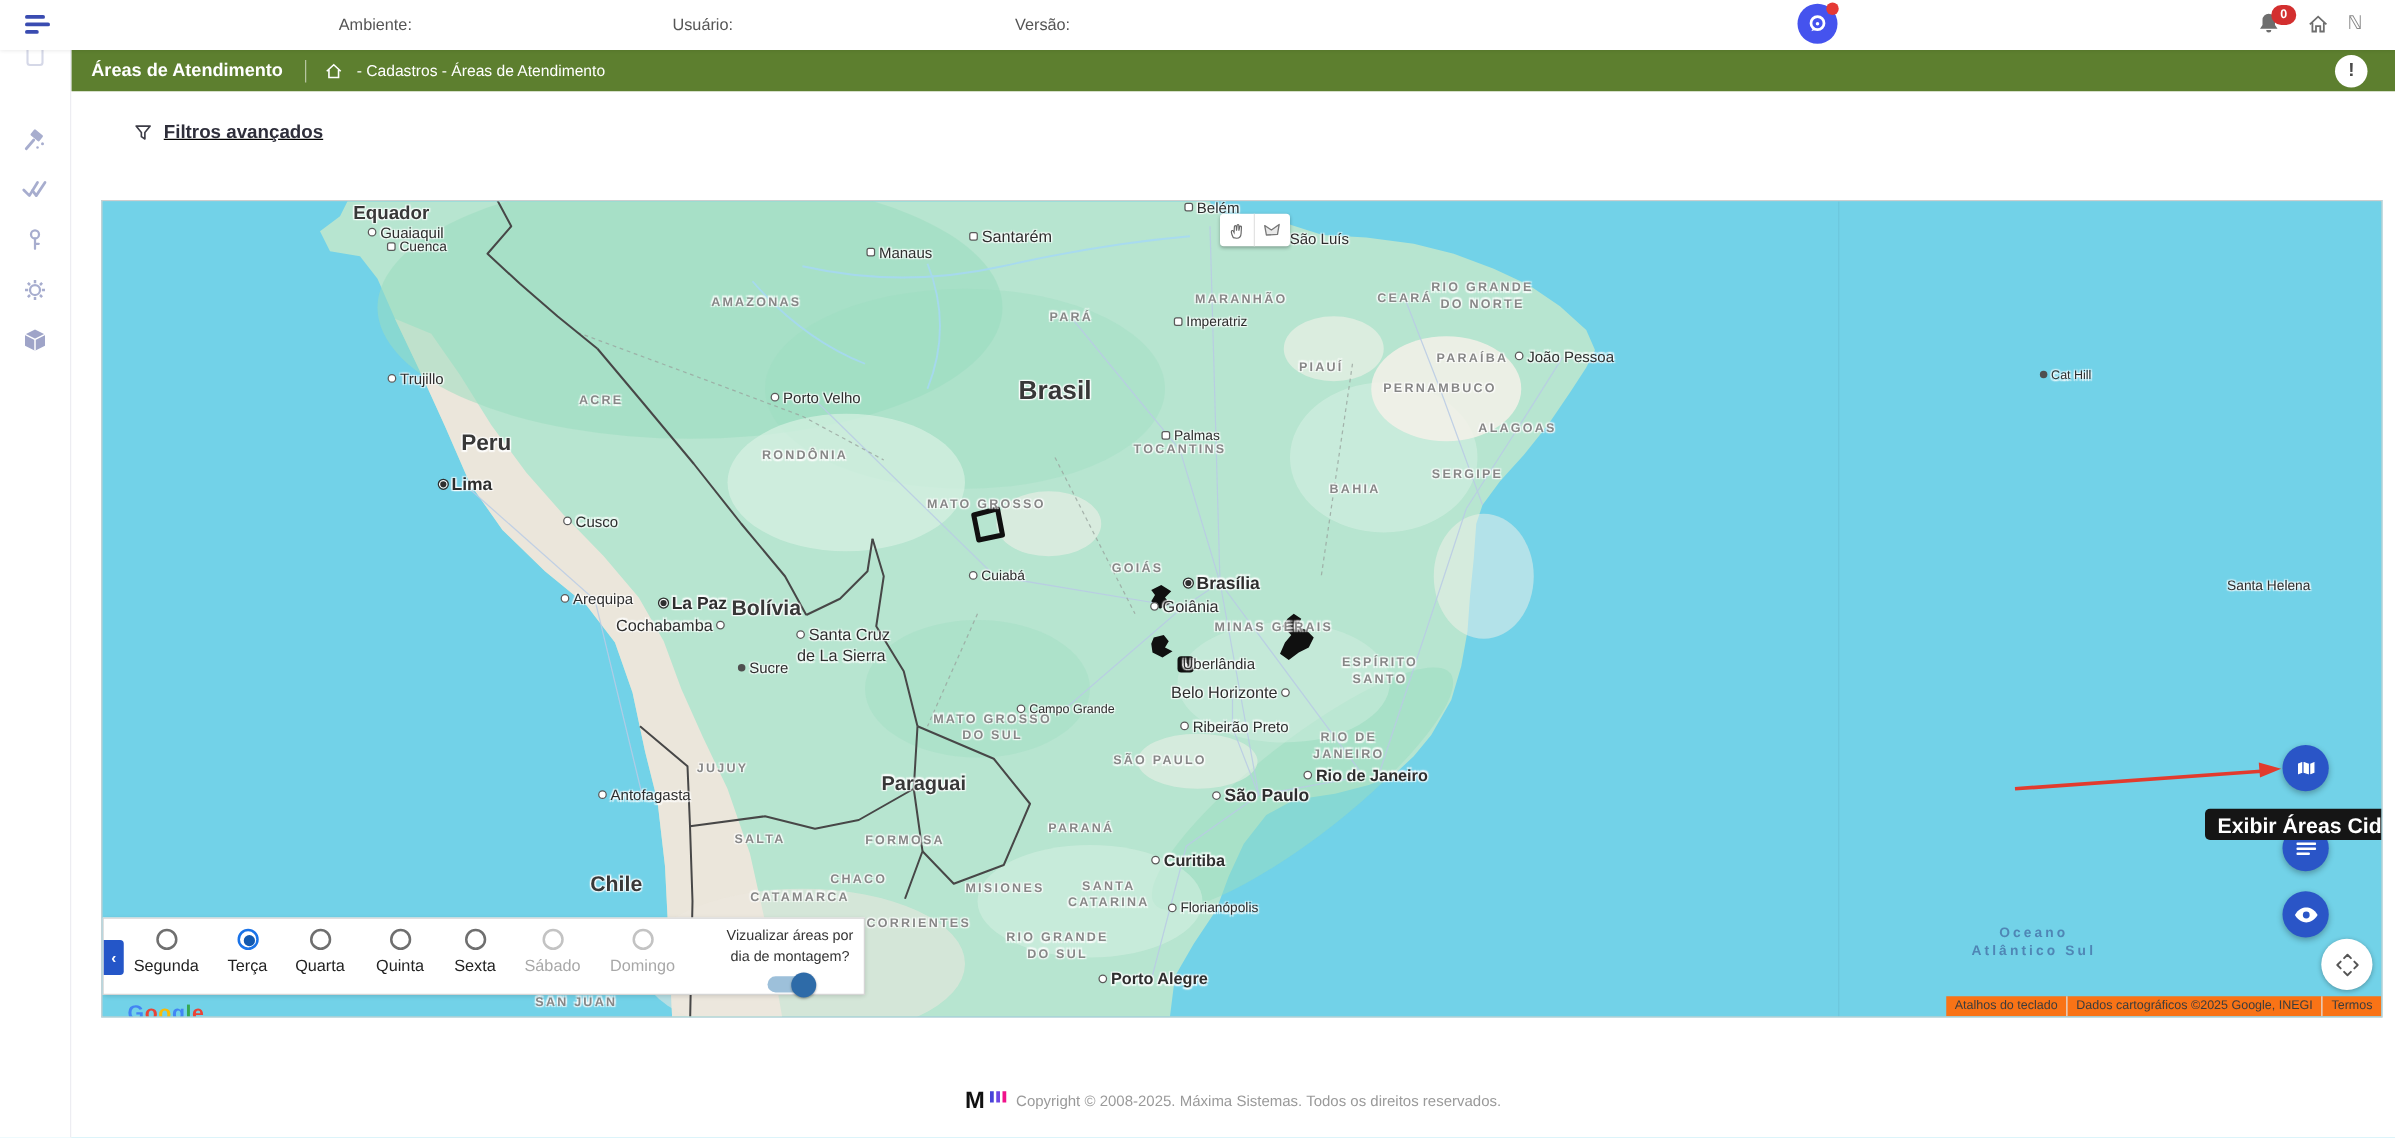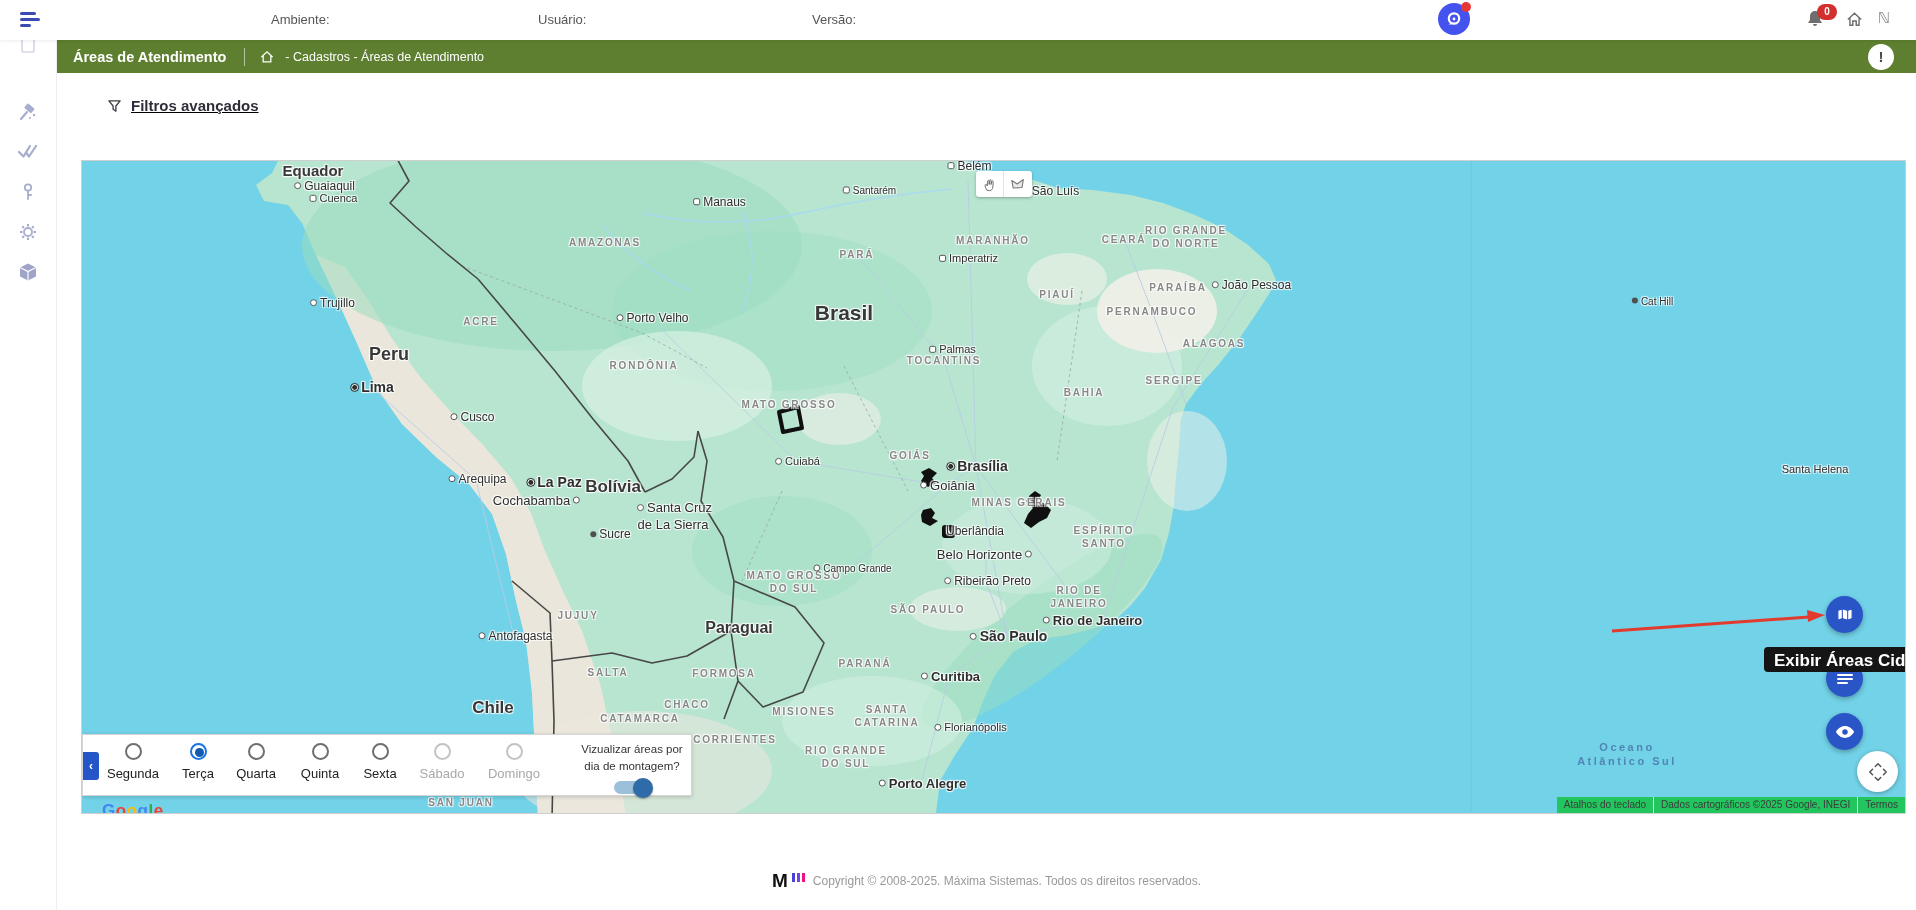--- a/index.html
+++ b/index.html
@@ -94,21 +94,21 @@
     cursor:pointer; z-index:7; }
   .fullscreen-btn { position:absolute; left:1775px; top:590px; width:41px; height:41px; border-radius:50%;
     background:#fff; border:none; box-shadow:0 1px 4px rgba(0,0,0,.3); display:flex; align-items:center;
     justify-content:center; cursor:pointer; z-index:7; }
   .tooltip { position:absolute; left:1682px; top:486px; height:25px; background:#151515; color:#fff;
     font-size:17px; font-weight:bold; padding:4px 10px; border-radius:4px; z-index:9; white-space:nowrap; }
   .arrow-overlay { position:absolute; left:0; top:0; width:100%; height:100%; pointer-events:none; z-index:8; }
 
   .google-logo { position:absolute; left:20px; bottom:-8px; font-size:17px; font-weight:bold;
     letter-spacing:.5px; z-index:5; }
-  .attribution { position:absolute; right:0; bottom:0; height:16px; display:flex; background:#22c55e;
+  .attribution { position:absolute; right:0; bottom:0; height:16px; display:flex; background:#f97316;
     align-items:center; font-size:10px; color:#3c3c3c; z-index:5; }
   .attribution span { padding:0 7px; line-height:16px; }
   .attribution span + span { border-left:1px solid #e2e2e2; }
 
   
   .footer { position:absolute; left:57px; top:870px; width:1859px; text-align:center; }
   .footer-inner { display:inline-flex; align-items:center; gap:4px; }
   .mlogo { font-weight:bold; font-size:19px; color:#111; letter-spacing:-1px; }
   .mbars { display:inline-flex; gap:2px; align-items:flex-start; margin:-8px 4px 0 1px; }
   .mbars i { width:3px; height:9px; display:block; }
@@ -326,21 +326,21 @@
       <span class="lbl st" style="left: 526px; top: 511px;"><span>SALTA</span></span>
       <span class="lbl st" style="left: 642px; top: 512px;"><span>FORMOSA</span></span>
       <span class="lbl st" style="left: 605px; top: 543px;"><span>CHACO</span></span>
       <span class="lbl st" style="left: 558px; top: 557px;"><span>CATAMARCA</span></span>
       <span class="lbl st" style="left: 722px; top: 550px;"><span>MISIONES</span></span>
       <span class="lbl st" style="left: 653px; top: 578px;"><span>CORRIENTES</span></span>
       <span class="lbl st" style="left: 379px; top: 641px;"><span>SAN JUAN</span></span>
       <span class="lbl ci" style="left: 241px; top: 26px;"><span class="mk c"></span><span>Guaiaquil</span></span>
       <span class="lbl ci" style="left: 250px; top: 37px; font-size: 11px; text-align: center;"><span class="mk s"></span><span>Cuenca</span></span>
       <span class="lbl ci" style="left: 886px; top: 6px;"><span class="mk s"></span><span>Belém</span></span>
-      <span class="lbl ci" style="left: 786px; top: 29px; font-size: 10px;"><span class="mk s"></span><span>Santarém</span></span>
+      <span class="lbl ci" style="left: 725px; top: 29px; font-size: 13px;"><span class="mk s"></span><span>Santarém</span></span>
       <span class="lbl ci" style="left: 636px; top: 42px;"><span class="mk s"></span><span>Manaus</span></span>
       <span class="lbl ci" style="left: 967px; top: 31px; text-align: right;"><span class="mk c"></span><span>São Luís</span></span>
       <span class="lbl ci" style="left: 885px; top: 97px; font-size: 11px;"><span class="mk s"></span><span>Imperatriz</span></span>
       <span class="lbl ci" style="left: 1168px; top: 125px;"><span class="mk c"></span><span>João Pessoa</span></span>
       <span class="lbl ci" style="left: 869px; top: 188px; font-size: 11px;"><span class="mk s"></span><span>Palmas</span></span>
       <span class="lbl ci" style="left: 569px; top: 158px;"><span class="mk c"></span><span>Porto Velho</span></span>
       <span class="lbl ci" style="left: 249px; top: 143px;"><span class="mk c"></span><span>Trujillo</span></span>
       <span class="lbl ci b" style="left: 289px; top: 226px; font-size: 14px;"><span class="mk bg"></span><span>Lima</span></span>
       <span class="lbl ci" style="left: 389px; top: 257px;"><span class="mk c"></span><span>Cusco</span></span>
       <span class="lbl ci" style="left: 394px; top: 319px;"><span class="mk c"></span><span>Arequipa</span></span>
@@ -352,21 +352,21 @@
       <span class="lbl ci" style="left: 432px; top: 476px;"><span class="mk c"></span><span>Antofagasta</span></span>
       <span class="lbl ci" style="left: 714px; top: 300px; font-size: 11px;"><span class="mk c"></span><span>Cuiabá</span></span>
       <span class="lbl ci" style="left: 769px; top: 407px; font-size: 10px;"><span class="mk c"></span><span>Campo Grande</span></span>
       <span class="lbl ci b" style="left: 894px; top: 305px; font-size: 14px;"><span class="mk bg"></span><span>Brasília</span></span>
       <span class="lbl ci" style="left: 864px; top: 325px; font-size: 13px;"><span class="mk c"></span><span>Goiânia</span></span>
       <span class="lbl ci" style="left: 893px; top: 371px; font-size: 12px;"><span>Uberlândia</span></span>
       <span class="lbl ci" style="left: 904px; top: 394px; font-size: 13px;"><span>Belo Horizonte</span><span class="mk c"></span></span>
       <span class="lbl ci" style="left: 904px; top: 421px;"><span class="mk c"></span><span>Ribeirão Preto</span></span>
       <span class="lbl ci b" style="left: 1009px; top: 460px; font-size: 13px;"><span class="mk c"></span><span>Rio de Janeiro</span></span>
       <span class="lbl ci b" style="left: 925px; top: 475px; font-size: 14px;"><span class="mk c"></span><span>São Paulo</span></span>
-      <span class="lbl ci b" style="left: 867px; top: 516px; font-size: 13px;"><span class="mk c"></span><span>Curitiba</span></span>
+      <span class="lbl ci b" style="left: 867px; top: 528px; font-size: 13px;"><span class="mk c"></span><span>Curitiba</span></span>
       <span class="lbl ci" style="left: 887px; top: 566px; font-size: 11px;"><span class="mk c"></span><span>Florianópolis</span></span>
       <span class="lbl ci b" style="left: 839px; top: 623px; font-size: 13px;"><span class="mk c"></span><span>Porto Alegre</span></span>
       <span class="lbl ci" style="left: 1569px; top: 140px; font-size: 10px;"><span class="mk d"></span><span>Cat Hill</span></span>
       <span class="lbl ci" style="left: 1733px; top: 308px; font-size: 11px;"><span>Santa Helena</span></span>
       <span class="lbl oc" style="left: 1545px; top: 593px;"><span>Oceano
 Atlântico Sul</span></span>
     </div>
 
   <div class="draw-controls">
     <span class="dc-cell">

